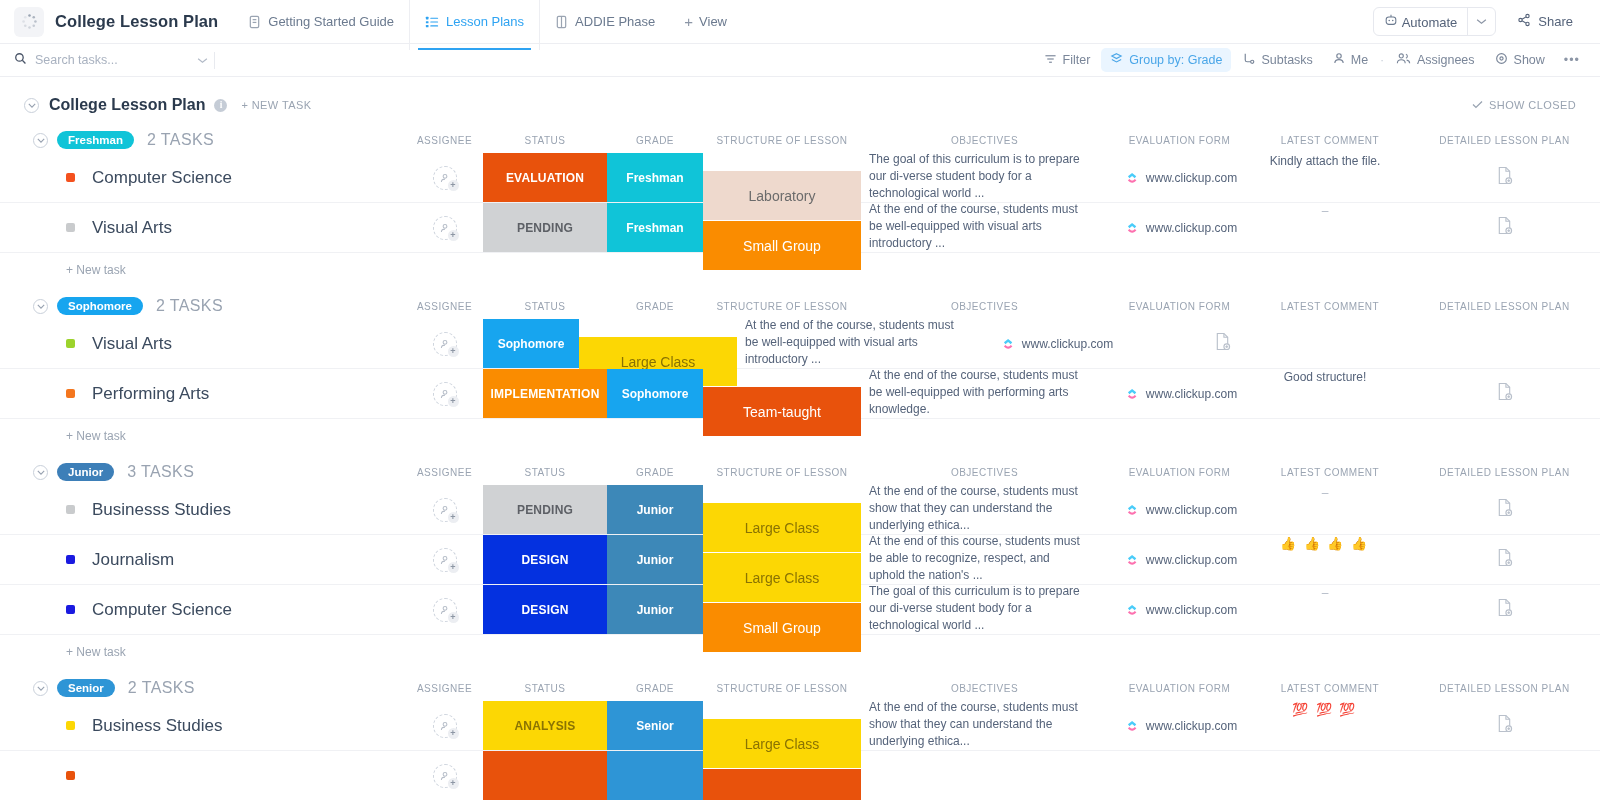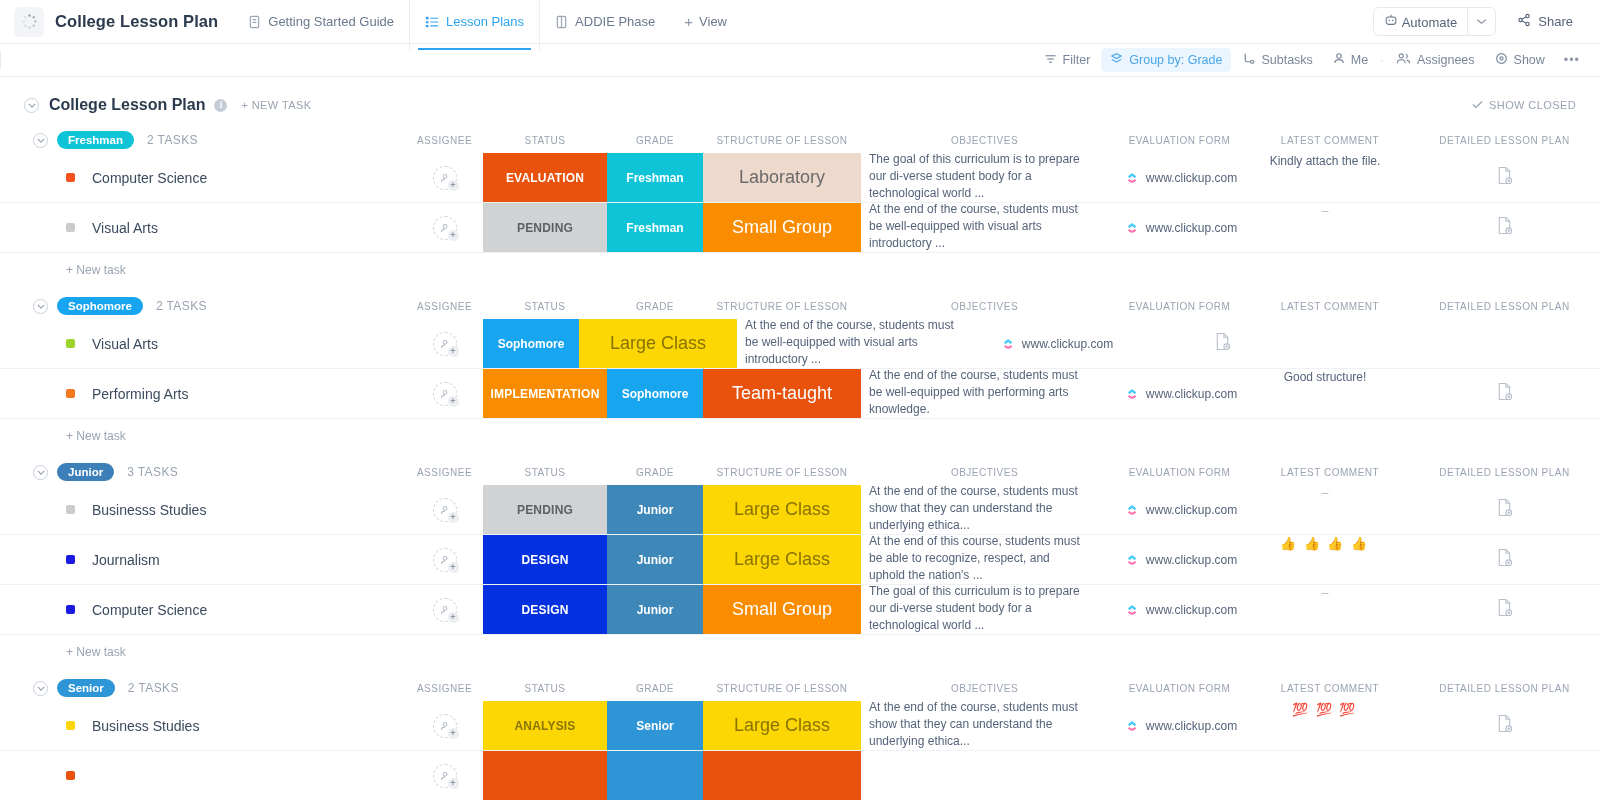--- a/index.html
+++ b/index.html
@@ -217,21 +217,21 @@
   .grp-chip {
     font-size: 11.5px;
     font-weight: 700;
     color: #fff;
     border-radius: 11px;
     padding: 3px 11px;
     margin-left: 9px;
     white-space: nowrap;
   }
   .grp-count {
-    font-size: 12px;
+    font-size: 16px;
     color: #99a3b1;
     margin-left: 13px;
     letter-spacing: .4px;
     white-space: nowrap;
   }
   .colhead {
     position: absolute;
     top: 0; left: 0; right: 0; bottom: 0;
     display: flex;
     align-items: center;
@@ -259,21 +259,21 @@
   .c-name {
     display: flex; align-items: center;
     padding-left: 66px;
     justify-content: flex-start;
   }
   .sq {
     width: 9px; height: 9px; border-radius: 2px;
     flex: 0 0 auto;
   }
   .tname {
-    font-size: 14px;
+    font-size: 17px;
     color: #3b4a5e;
     margin-left: 17px;
     white-space: nowrap;
   }
   .avatar-add {
     width: 24px; height: 24px;
     border-radius: 50%;
     border: 1.2px dashed #cfd5de;
     position: relative;
     display: flex; align-items: center; justify-content: center;
@@ -294,21 +294,21 @@
   .chipcell {
     font-size: 12px;
     font-weight: 700;
     display: flex;
     align-items: center;
     justify-content: center;
     text-align: center;
     height: 100%;
   }
   .chipcell.status { letter-spacing: .2px; }
-  .chipcell.plain { font-weight: 400; font-size: 18px; }
+  .chipcell.plain { font-weight: 400; font-size: 14px; margin-top: 18px; }
 
   .c-obj {
     font-size: 12px;
     color: #55637a;
     line-height: 1.42;
     padding: 0 20px 0 8px;
     display: flex; align-items: flex-end;
     text-align: left;
   }
   .c-eval {
@@ -425,20 +425,34 @@
           <line x1="5.7" y1="7.1" x2="10.3" y2="4.4"></line>
             <line x1="5.7" y1="8.9" x2="10.3" y2="11.6"></line>
         </svg>
       </span>
       <span>Share</span>
     </div>
   </div>
 </div>
 
 <div class="toolbar">
+  <div class="searchwrap">
+    <span>
+      <svg width="13" height="13" viewBox="0 0 15 15" fill="none" stroke="#4a5568" stroke-width="1.5">
+        <circle cx="6.3" cy="6.3" r="4.3"></circle>
+          <line x1="9.6" y1="9.6" x2="13.2" y2="13.2"></line>
+      </svg>
+    </span>
+    <input type="text" placeholder="Search tasks..." style="">
+    <span class="search-caret">
+      <svg width="11" height="7" viewBox="0 0 12 8" fill="none" stroke="#b2bac7" stroke-width="1.3">
+          <path d="M1 2l5 4 5-4"></path>
+        </svg>
+    </span>
+  </div>
   <div class="toolbar-div"></div>
 
   <div class="toolbar-right">
     <div class="tb-item">
       <span>
         <svg width="13" height="12" viewBox="0 0 14 13" stroke="#7a8699" stroke-width="1.25" fill="none">
           <line x1="1.5" y1="3" x2="12.5" y2="3"></line>
             <line x1="3.5" y1="6.5" x2="10.5" y2="6.5"></line>
             <line x1="5.5" y1="10" x2="8.5" y2="10"></line>
         </svg>

